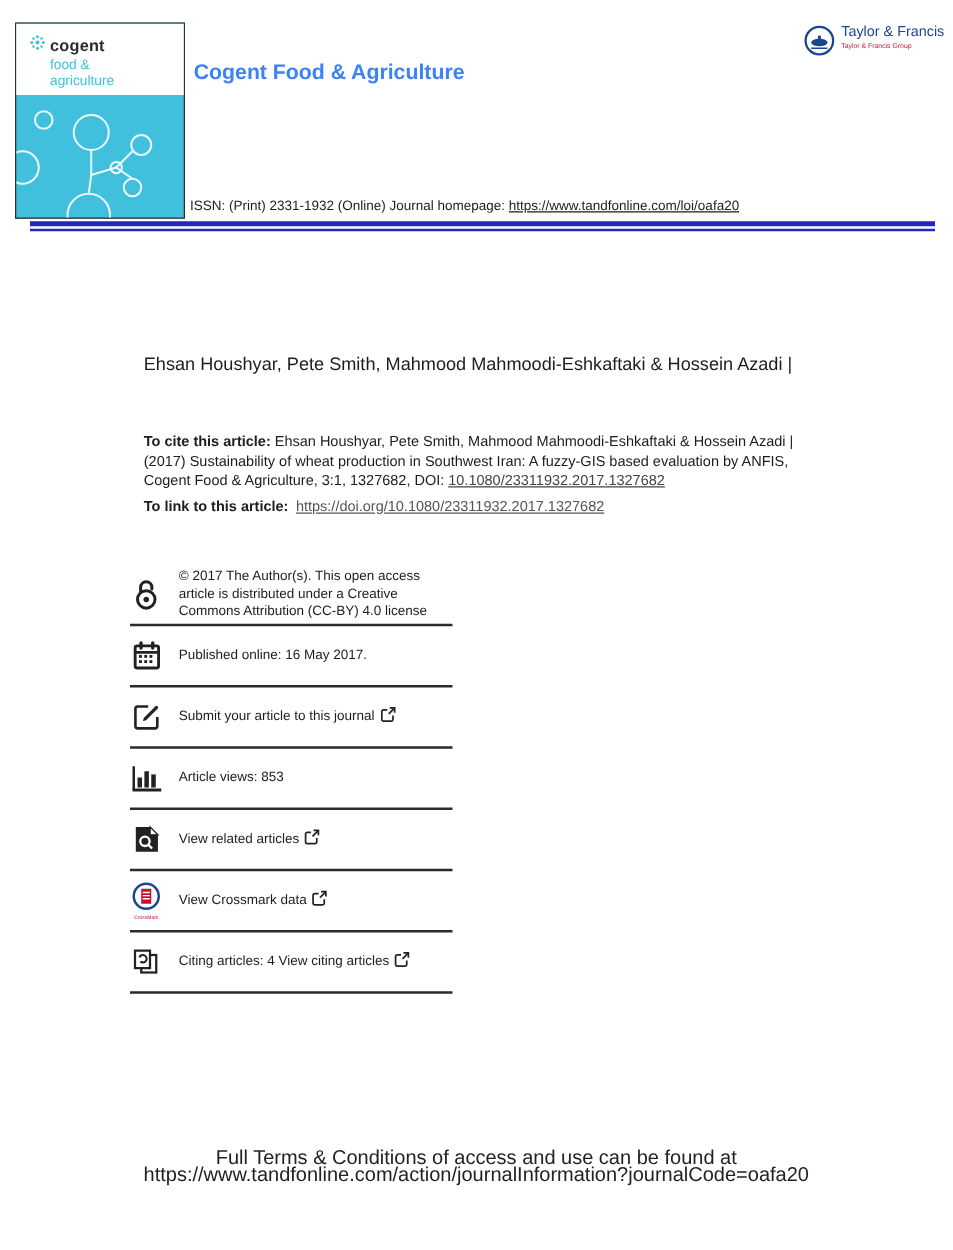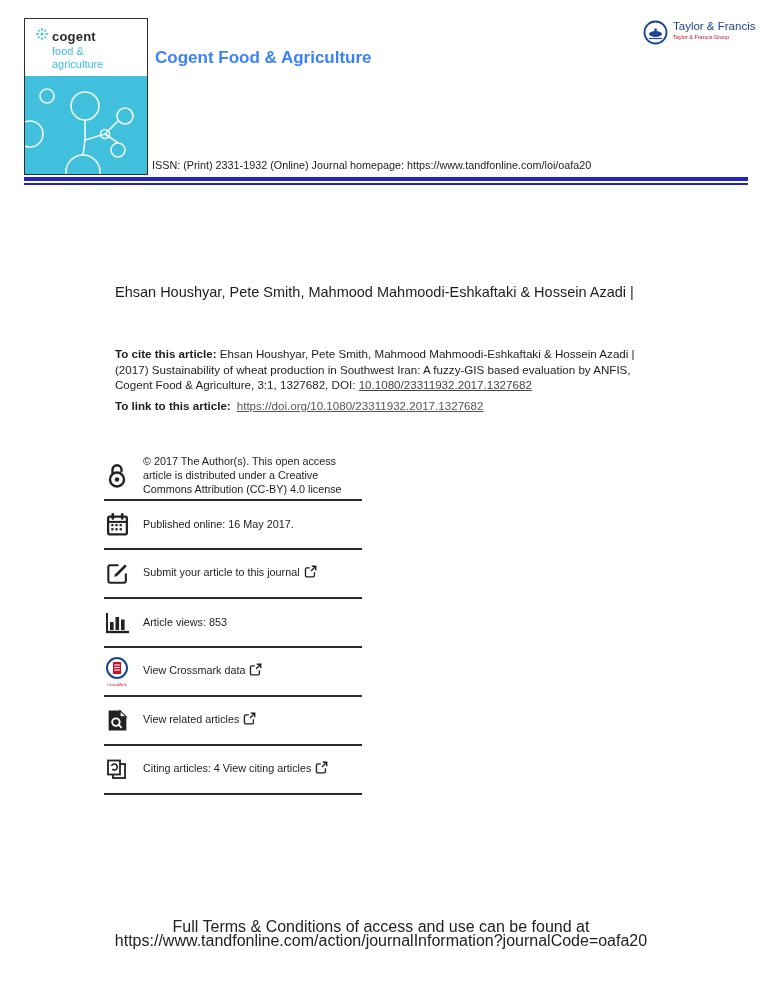--- a/index.html
+++ b/index.html
@@ -2,36 +2,36 @@
 <html><head>
 <meta charset="utf-8">
 <style>
   html,body{margin:0;padding:0;background:#ffffff;}
   .page{
     position:relative;width:762px;height:1000px;margin:0 auto;background:#fff;
     font-family:"Liberation Sans", sans-serif;color:#1d1d1d;overflow:hidden;
   }
   
   .logo-box{
-    position:absolute;left:24px;top:18px;width:124px;height:157px;
+    position:absolute;left:12px;top:18px;width:136px;height:157px;
     border:1.5px solid #2e2e2e;background:#41c0dd;box-sizing:border-box;
   }
   .logo-top{background:#fff;height:57px;padding:8px 0 0 10px;box-sizing:border-box;}
   .brand-row{display:flex;align-items:center;gap:3px;}
   .brand{font-weight:bold;font-size:13px;color:#2b2b2b;letter-spacing:.2px;}
   .brand-sub{font-size:11px;color:#41c0dd;line-height:12.5px;margin-left:17px;}
   .logo-art{position:absolute;left:0;top:57px;right:0;bottom:0;overflow:hidden;}
   .journal-title{
     position:absolute;left:155px;top:48px;margin:0;font-size:17px;font-weight:bold;color:#3b82f6;
   }
   .tf-logo{position:absolute;left:643px;top:20px;display:flex;align-items:flex-start;gap:5px;}
   .tf-name{font-size:11.5px;color:#1b458f;line-height:12px;}
   .tf-sub{font-size:5.5px;color:#c8102e;margin-top:1.5px;}
   .issn-line{position:absolute;left:152px;top:159px;font-size:10.8px;color:#1d1d1d;}
-  .issn-line a{color:#1d1d1d;cursor:pointer;}
+  .issn-line a{color:#1d1d1d;text-decoration:underline;cursor:pointer;}
   .double-rule{position:absolute;left:24px;top:177px;width:724px;}
   .rule-thick{height:4px;background:#2424c0;}
   .rule-thin{height:1.8px;background:#2424c0;margin-top:2px;}
   
   .article-title{
     position:absolute;left:115px;top:198px;margin:0;width:540px;
     font-size:21.5px;line-height:29px;font-weight:bold;color:#1a1a1a;letter-spacing:.1px;
   }
   .authors{position:absolute;left:115px;top:282px;margin:0;width:530px;font-size:14.5px;line-height:20px;color:#1d1d1d;}
   .cite{position:absolute;left:115px;top:346px;margin:0;width:540px;font-size:11.6px;line-height:15.6px;color:#1d1d1d;}
@@ -188,20 +188,35 @@
               <rect x="6" y="11" width="3.6" height="8"></rect>
               <rect x="11.5" y="6" width="3.6" height="13"></rect>
               <rect x="17" y="8.5" width="3.6" height="10.5"></rect>
             </g>
           </svg>
         </span>
         <span class="txt">Article views: 853</span>
       </li>
       <li class="info-item">
         <span class="icon">
+          <svg width="25" height="25" viewBox="0 0 24 24">
+            <path d="M3.5 2.5 h11 l6 6 v13 h-17 z" fill="#222"></path>
+            <path d="M14.5 2.5 l6 6 h-6 z" fill="#fff" stroke="#222" stroke-width="1"></path>
+            <circle cx="10.5" cy="13.5" r="3.6" fill="none" stroke="#fff" stroke-width="1.8"></circle>
+            <line x1="13" y1="16" x2="16" y2="19" stroke="#fff" stroke-width="1.8"></line>
+          </svg>
+        </span>
+        <span class="txt">View related articles<span class="ext"><svg width="13" height="13" viewBox="0 0 16 16">
+              <path d="M12.8 9 V13 a1.6 1.6 0 0 1 -1.6 1.6 H3.4 A1.6 1.6 0 0 1 1.8 13 V5.2 A1.6 1.6 0 0 1 3.4 3.6 H7.2" fill="none" stroke="#222" stroke-width="1.7"></path>
+              <path d="M9.6 1.6 h4.8 v4.8" fill="none" stroke="#222" stroke-width="1.7"></path>
+              <line x1="14.2" y1="1.8" x2="8.6" y2="7.4" stroke="#222" stroke-width="1.7"></line>
+            </svg></span></span>
+      </li>
+      <li class="info-item">
+        <span class="icon">
           <span class="cm-wrap">
             <svg width="26" height="26" viewBox="0 0 26 26">
               <circle cx="13" cy="12" r="10" fill="#fff" stroke="#1b458f" stroke-width="2"></circle>
               <rect x="9" y="6" width="8" height="12" fill="#c8102e"></rect>
               <g stroke="#fff" stroke-width="1.1">
                 <line x1="10.2" y1="9" x2="15.8" y2="9"></line>
                 <line x1="10.2" y1="11.5" x2="15.8" y2="11.5"></line>
                 <line x1="10.2" y1="14" x2="15.8" y2="14"></line>
               </g>
             </svg>
@@ -209,35 +224,20 @@
           </span>
         </span>
         <span class="txt">View Crossmark data<span class="ext"><svg width="13" height="13" viewBox="0 0 16 16">
               <path d="M12.8 9 V13 a1.6 1.6 0 0 1 -1.6 1.6 H3.4 A1.6 1.6 0 0 1 1.8 13 V5.2 A1.6 1.6 0 0 1 3.4 3.6 H7.2" fill="none" stroke="#222" stroke-width="1.7"></path>
               <path d="M9.6 1.6 h4.8 v4.8" fill="none" stroke="#222" stroke-width="1.7"></path>
               <line x1="14.2" y1="1.8" x2="8.6" y2="7.4" stroke="#222" stroke-width="1.7"></line>
             </svg></span></span>
       </li>
       <li class="info-item">
         <span class="icon">
-          <svg width="25" height="25" viewBox="0 0 24 24">
-            <path d="M3.5 2.5 h11 l6 6 v13 h-17 z" fill="#222"></path>
-            <path d="M14.5 2.5 l6 6 h-6 z" fill="#fff" stroke="#222" stroke-width="1"></path>
-            <circle cx="10.5" cy="13.5" r="3.6" fill="none" stroke="#fff" stroke-width="1.8"></circle>
-            <line x1="13" y1="16" x2="16" y2="19" stroke="#fff" stroke-width="1.8"></line>
-          </svg>
-        </span>
-        <span class="txt">View related articles<span class="ext"><svg width="13" height="13" viewBox="0 0 16 16">
-              <path d="M12.8 9 V13 a1.6 1.6 0 0 1 -1.6 1.6 H3.4 A1.6 1.6 0 0 1 1.8 13 V5.2 A1.6 1.6 0 0 1 3.4 3.6 H7.2" fill="none" stroke="#222" stroke-width="1.7"></path>
-              <path d="M9.6 1.6 h4.8 v4.8" fill="none" stroke="#222" stroke-width="1.7"></path>
-              <line x1="14.2" y1="1.8" x2="8.6" y2="7.4" stroke="#222" stroke-width="1.7"></line>
-            </svg></span></span>
-      </li>
-      <li class="info-item">
-        <span class="icon">
           <svg width="26" height="25" viewBox="0 0 26 25">
             <rect x="9" y="7" width="12" height="14" fill="#fff" stroke="#222" stroke-width="1.8"></rect>
             <rect x="4" y="3.5" width="12" height="14" fill="#fff" stroke="#222" stroke-width="1.8"></rect>
             <path d="M7.5 9 a3 3 0 1 1 1 3.4" fill="none" stroke="#222" stroke-width="1.6"></path>
             <path d="M8 13.5 l0.6 -2 2 0.7 z" fill="#222"></path>
           </svg>
         </span>
         <span class="txt">Citing articles: 4 View citing articles<span class="ext"><svg width="13" height="13" viewBox="0 0 16 16">
               <path d="M12.8 9 V13 a1.6 1.6 0 0 1 -1.6 1.6 H3.4 A1.6 1.6 0 0 1 1.8 13 V5.2 A1.6 1.6 0 0 1 3.4 3.6 H7.2" fill="none" stroke="#222" stroke-width="1.7"></path>
               <path d="M9.6 1.6 h4.8 v4.8" fill="none" stroke="#222" stroke-width="1.7"></path>

